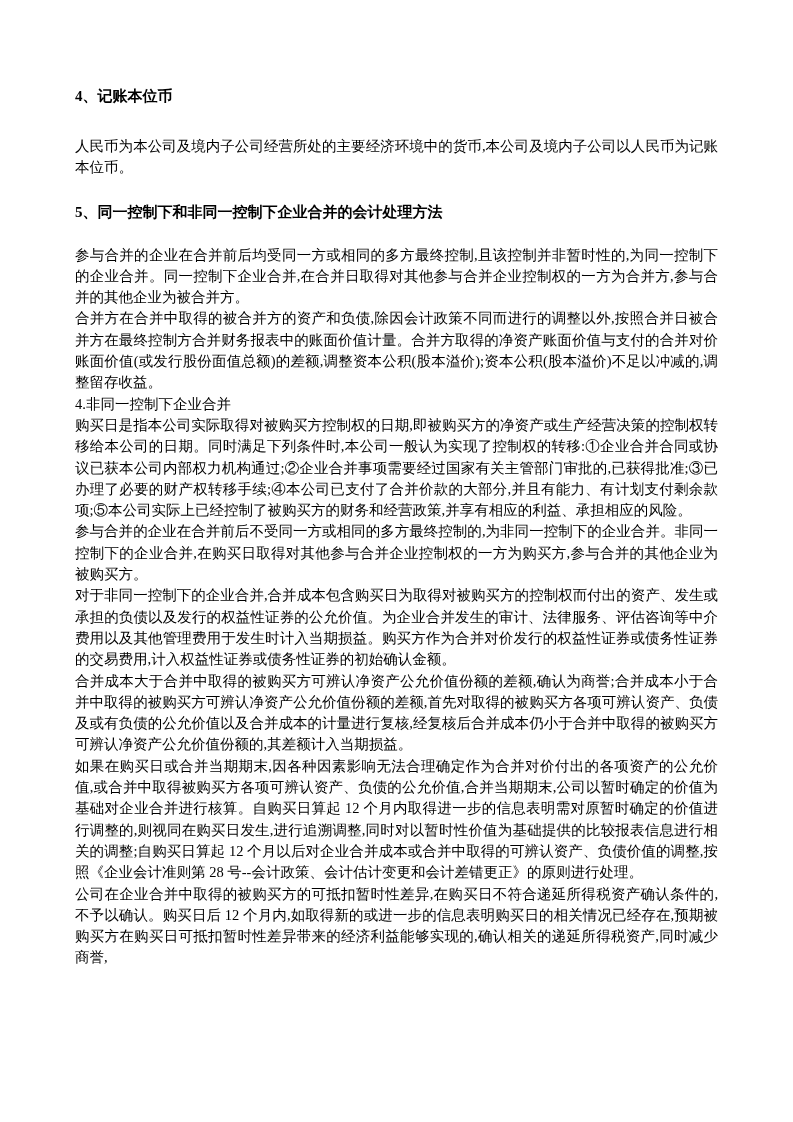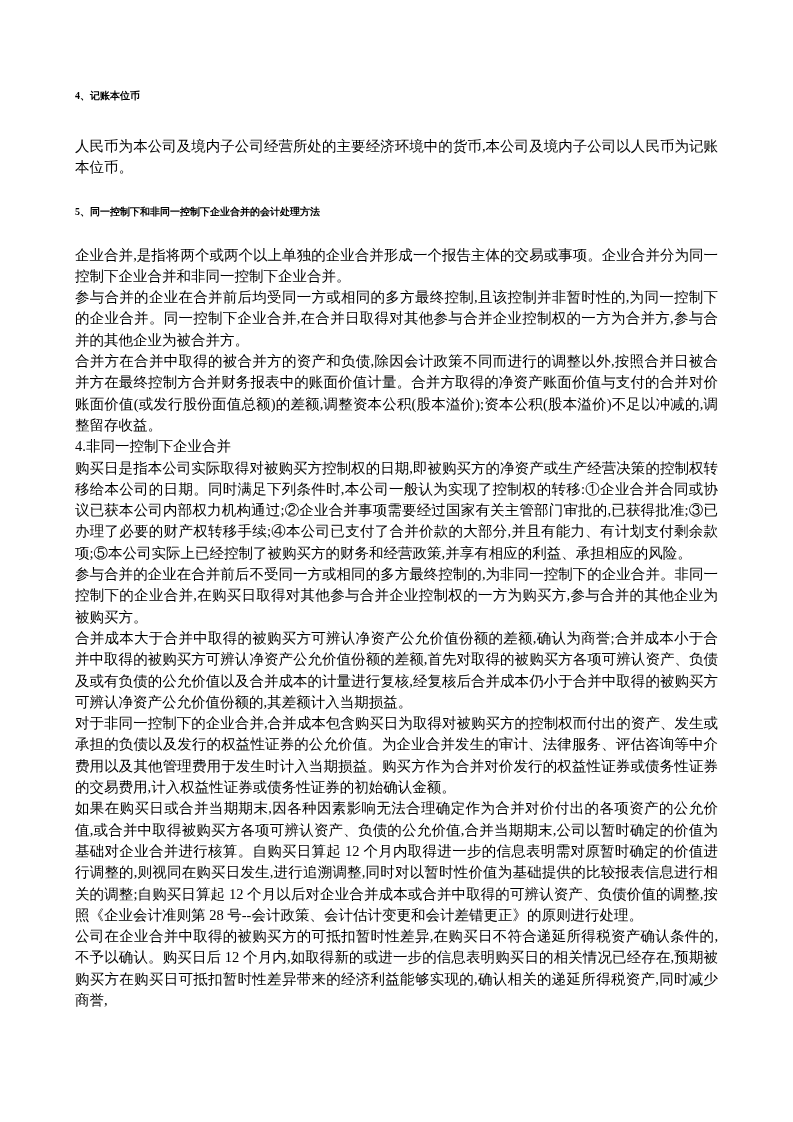--- a/index.html
+++ b/index.html
@@ -12,21 +12,21 @@
     width: 793px;
     height: 1122px;
     box-sizing: border-box;
     background: #ffffff;
     padding: 86px 75px 40px 75px;
     font-family: "Liberation Serif", "DejaVu Serif", serif;
     color: #000000;
     overflow: hidden;
   }
   .heading {
-    font-size: 10px;
+    font-size: 15px;
     font-weight: bold;
     line-height: 20px;
     margin: 0;
   }
   .sec4-heading {
     margin-bottom: 30px;
   }
   .sec5 {
     margin-top: 23px;
   }
@@ -50,25 +50,24 @@
 <div class="page">
 
   <section class="sec4">
     <h2 class="heading sec4-heading">4、记账本位币</h2>
     <p class="body-para">人民币为本公司及境内子公司经营所处的主要经济环境中的货币,本公司及境内子公司以人民币为记账本位币。</p>
   </section>
 
   <section class="sec5">
     <h2 class="heading sec5-heading">5、同一控制下和非同一控制下企业合并的会计处理方法</h2>
 
-    <p class="body-para">企业合并,是指将两个或两个以上单独的企业合并形成一个报告主体的交易或事项。企业合并分为同一控制下企业合并和非同一控制下企业合并。</p>
     <p class="body-para">参与合并的企业在合并前后均受同一方或相同的多方最终控制,且该控制并非暂时性的,为同一控制下的企业合并。同一控制下企业合并,在合并日取得对其他参与合并企业控制权的一方为合并方,参与合并的其他企业为被合并方。</p>
     <p class="body-para">合并方在合并中取得的被合并方的资产和负债,除因会计政策不同而进行的调整以外,按照合并日被合并方在最终控制方合并财务报表中的账面价值计量。合并方取得的净资产账面价值与支付的合并对价账面价值(或发行股份面值总额)的差额,调整资本公积(股本溢价);资本公积(股本溢价)不足以冲减的,调整留存收益。</p>
     <p class="body-para">4.非同一控制下企业合并</p>
     <p class="body-para">购买日是指本公司实际取得对被购买方控制权的日期,即被购买方的净资产或生产经营决策的控制权转移给本公司的日期。同时满足下列条件时,本公司一般认为实现了控制权的转移:①企业合并合同或协议已获本公司内部权力机构通过;②企业合并事项需要经过国家有关主管部门审批的,已获得批准;③已办理了必要的财产权转移手续;④本公司已支付了合并价款的大部分,并且有能力、有计划支付剩余款项;⑤本公司实际上已经控制了被购买方的财务和经营政策,并享有相应的利益、承担相应的风险。</p>
     <p class="body-para">参与合并的企业在合并前后不受同一方或相同的多方最终控制的,为非同一控制下的企业合并。非同一控制下的企业合并,在购买日取得对其他参与合并企业控制权的一方为购买方,参与合并的其他企业为被购买方。</p>
+    <p class="body-para">对于非同一控制下的企业合并,合并成本包含购买日为取得对被购买方的控制权而付出的资产、发生或承担的负债以及发行的权益性证券的公允价值。为企业合并发生的审计、法律服务、评估咨询等中介费用以及其他管理费用于发生时计入当期损益。购买方作为合并对价发行的权益性证券或债务性证券的交易费用,计入权益性证券或债务性证券的初始确认金额。</p>
     <p class="body-para">合并成本大于合并中取得的被购买方可辨认净资产公允价值份额的差额,确认为商誉;合并成本小于合并中取得的被购买方可辨认净资产公允价值份额的差额,首先对取得的被购买方各项可辨认资产、负债及或有负债的公允价值以及合并成本的计量进行复核,经复核后合并成本仍小于合并中取得的被购买方可辨认净资产公允价值份额的,其差额计入当期损益。</p>
-    <p class="body-para">对于非同一控制下的企业合并,合并成本包含购买日为取得对被购买方的控制权而付出的资产、发生或承担的负债以及发行的权益性证券的公允价值。为企业合并发生的审计、法律服务、评估咨询等中介费用以及其他管理费用于发生时计入当期损益。购买方作为合并对价发行的权益性证券或债务性证券的交易费用,计入权益性证券或债务性证券的初始确认金额。</p>
     <p class="body-para">如果在购买日或合并当期期末,因各种因素影响无法合理确定作为合并对价付出的各项资产的公允价值,或合并中取得被购买方各项可辨认资产、负债的公允价值,合并当期期末,公司以暂时确定的价值为基础对企业合并进行核算。自购买日算起 12 个月内取得进一步的信息表明需对原暂时确定的价值进行调整的,则视同在购买日发生,进行追溯调整,同时对以暂时性价值为基础提供的比较报表信息进行相关的调整;自购买日算起 12 个月以后对企业合并成本或合并中取得的可辨认资产、负债价值的调整,按照《企业会计准则第 28 号--会计政策、会计估计变更和会计差错更正》的原则进行处理。</p>
     <p class="body-para">公司在企业合并中取得的被购买方的可抵扣暂时性差异,在购买日不符合递延所得税资产确认条件的,不予以确认。购买日后 12 个月内,如取得新的或进一步的信息表明购买日的相关情况已经存在,预期被购买方在购买日可抵扣暂时性差异带来的经济利益能够实现的,确认相关的递延所得税资产,同时减少商誉,</p>
   </section>
 
 </div>
 
 </body></html>

